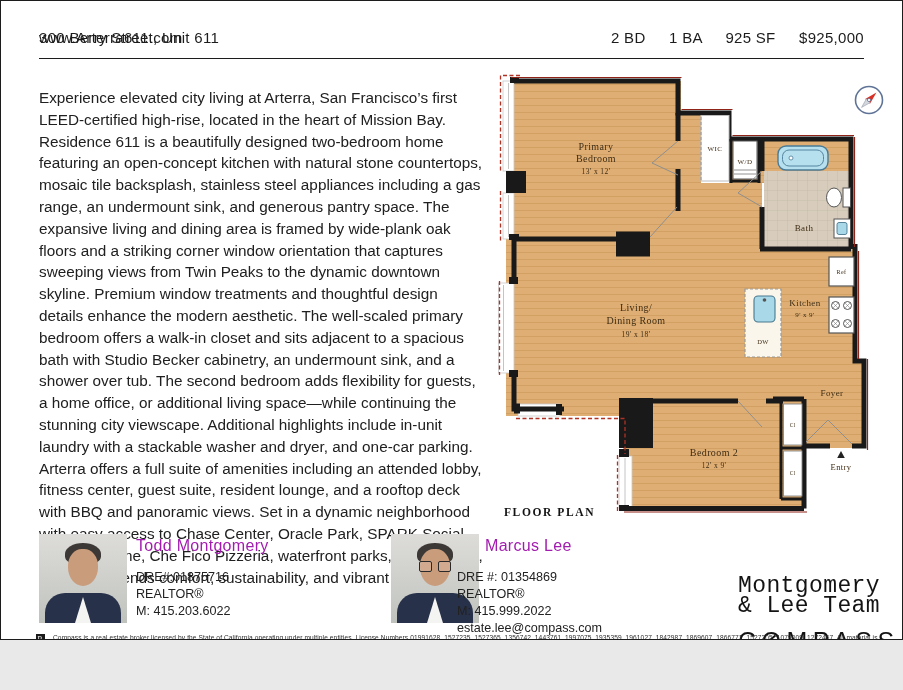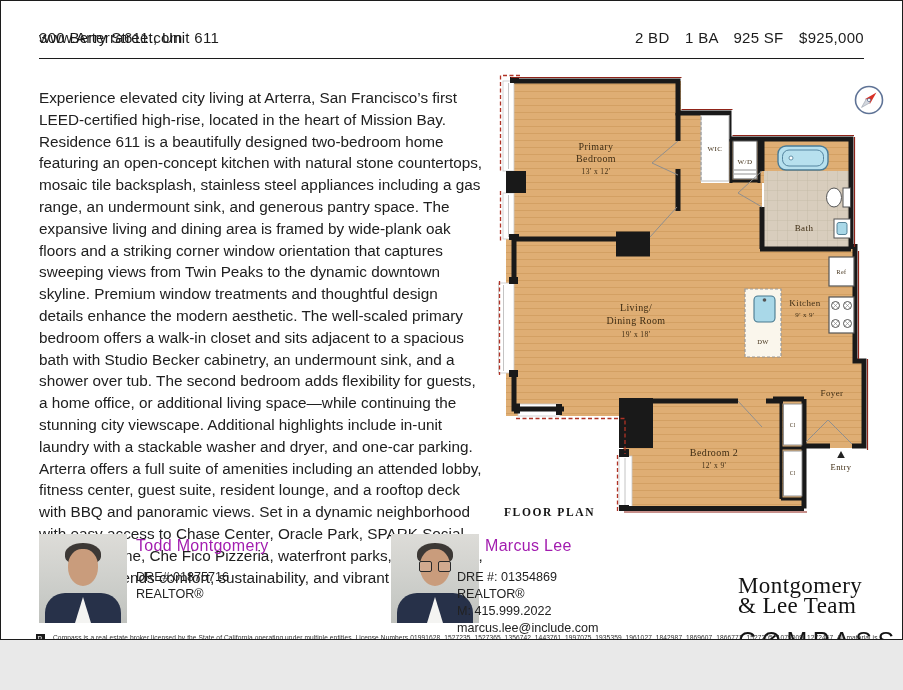--- a/index.html
+++ b/index.html
@@ -6,21 +6,21 @@
   .page{
     position:relative;width:903px;height:640px;margin:0 auto;
     background:#ffffff;border:1.5px solid #1c1c1c;box-sizing:border-box;
     font-family:"Liberation Sans",sans-serif;color:#1c1c1c;overflow:hidden;
   }
   
   .hd{position:absolute;left:38px;right:38px;top:28px;height:20px;font-size:15px;letter-spacing:.3px;}
   .hd-left{position:absolute;left:0;top:0;}
   .hd-center{position:absolute;left:0;right:0;top:0;text-align:left;color:#1c1c1c;text-decoration:none;}
   .hd-right{position:absolute;right:0;top:0;white-space:nowrap;}
-  .hd-right span{margin-left:11px;}
+  .hd-right span{margin-left:19px;}
   .rule{position:absolute;left:38px;right:38px;top:57px;border-top:1.5px solid #1c1c1c;}
   
   .desc{
     position:absolute;left:38px;top:86px;width:444px;margin:0;
     font-size:15.3px;line-height:21.8px;color:#202020;
   }
   
   .plan{position:absolute;left:497px;top:70px;width:400px;height:455px;margin:0;}
   .plan svg{display:block;}
   .fp-label{font-family:"Liberation Serif",serif;fill:#3f2d14;letter-spacing:.4px;}
@@ -28,21 +28,21 @@
   
   .photo{position:absolute;width:88px;height:89px;background:linear-gradient(180deg,#dddcd8 0%,#c9cbc7 70%,#bfc1bd 100%);overflow:hidden;}
   .photo .hair{position:absolute;top:9px;left:26px;width:36px;height:22px;background:#3c3835;border-radius:50% 50% 40% 40%;}
   .photo .head{position:absolute;top:15px;left:29px;width:30px;height:37px;background:#c99c7c;border-radius:46% 46% 50% 50%;}
   .photo .body{position:absolute;bottom:-8px;left:6px;width:76px;height:38px;background:#273149;border-radius:20px 20px 0 0;}
   .photo .shirt{position:absolute;bottom:0;left:36px;width:16px;height:26px;background:#f4f4f2;clip-path:polygon(50% 0,0 100%,100% 100%);}
   .photo .lens{position:absolute;top:27px;width:11px;height:9px;border:1.6px solid #2a2a2a;border-radius:2px;background:rgba(255,255,255,.15);}
   .agent-name{position:absolute;font-size:16px;letter-spacing:.3px;color:#a21caf;}
   .agent-info{position:absolute;font-size:12.6px;line-height:17px;color:#222;}
   
-  .team{position:absolute;left:737px;top:575px;font-family:Liberation Serif, serif;font-size:23px;line-height:20px;color:#131313;letter-spacing:.4px;}
+  .team{position:absolute;left:737px;top:575px;font-family:Liberation Mono, monospace;font-size:23px;line-height:20px;color:#131313;letter-spacing:.4px;}
   .o-slash{position:absolute;left:25px;top:12px;width:14px;height:1.9px;background:#131313;transform:rotate(-40deg);}
   .brokerage-wrap{position:absolute;left:737px;top:626px;width:140px;height:30px;}
   .brokerage-wrap .txt{font-size:25px;letter-spacing:5.5px;font-weight:500;color:#131313;font-family:"Liberation Sans",sans-serif;}
   
   .foot{position:absolute;left:33px;right:22px;top:633px;display:flex;gap:7px;}
   .foot-icons{flex:0 0 12px;display:flex;flex-direction:column;gap:2px;align-items:center;}
   .realtor-box{width:9px;height:11px;background:#1a1a1a;color:#fff;font-size:7.5px;line-height:11px;text-align:center;font-family:"Liberation Serif",serif;}
   .fineprint{font-size:6.6px;line-height:8.6px;color:#2c2c2c;letter-spacing:.1px;}
 </style>
 </head>
@@ -238,36 +238,37 @@
   <div class="photo" style="left:38px;top:533px;">
     <div class="hair"></div>
     <div class="head"></div>
     <div class="body"></div>
     <div class="shirt"></div>
   </div>
   <div class="agent-name" style="left:135px;top:536px;">Todd Montgomery</div>
   <div class="agent-info" style="left:135px;top:568px;">
     <div>DRE#:01875716</div>
     <div>REALTOR®</div>
+    <div>M: 415.203.6022</div>
   </div>
 
   <div class="photo" style="left:390px;top:533px;">
     <div class="hair"></div>
     <div class="head"></div>
     <div class="body"></div>
     <div class="shirt"></div>
     <div class="lens" style="left:28px;"></div>
     <div class="lens" style="left:47px;"></div>
   </div>
   <div class="agent-name" style="left:484px;top:536px;">Marcus Lee</div>
   <div class="agent-info" style="left:456px;top:568px;">
     <div>DRE #: 01354869</div>
     <div>REALTOR®</div>
     <div>M: 415.999.2022</div>
-    <div>marcus.lee@include.com</div>
+    <div>estate.lee@compass.com</div>
   </div>
 
   <div class="team">
     <div>Montgomery</div>
     <div>&amp; Lee Team</div>
   </div>
   <div class="brokerage-wrap">
     <span class="txt">COMPASS</span>
     <div class="o-slash"></div>
   </div>

